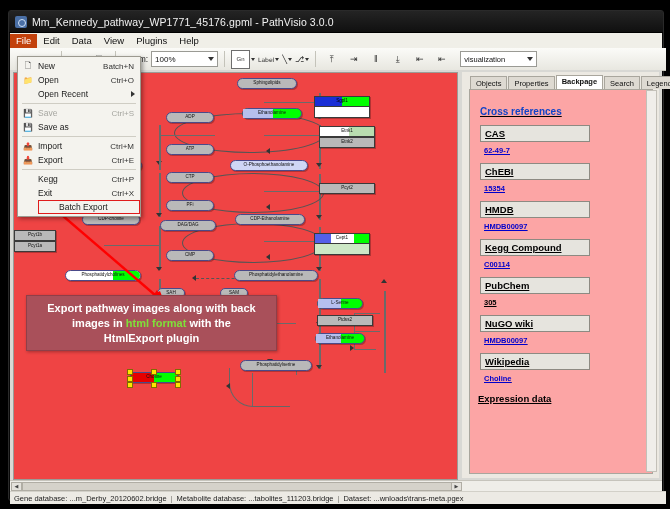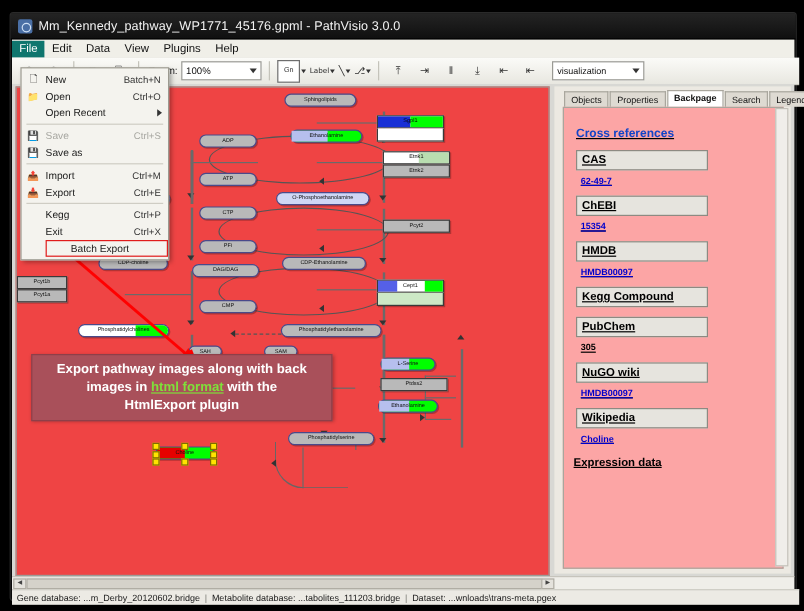--- a/index.html
+++ b/index.html
@@ -15,21 +15,21 @@
   .title-ico{width:12px;height:12px;margin:0 5px 0 6px;border-radius:2px;
              background:#4a6fa5;position:relative;flex:none;}
   .title-ico:after{content:"";position:absolute;left:3px;top:3px;width:6px;height:6px;
              border:1px solid #cfe0f5;border-radius:50%;}
   .title-text{color:#f2f2f2;font-size:10.5px;white-space:nowrap;letter-spacing:.1px;}
 
   
   .menubar{position:absolute;left:1px;top:22px;width:652px;height:15px;
            background:#f0efe8;border-bottom:1px solid #d6d4c8;display:flex;align-items:center;}
   .mi{font-size:9.5px;color:#111;padding:1px 6px;line-height:12px;}
-  .mi.active{background:#0f766e;color:#fff;}
+  .mi.active{background:#c2410c;color:#fff;}
 
   
   .toolbar{position:absolute;left:1px;top:37px;width:652px;height:22px;
            background:linear-gradient(to bottom,#fbfbf8,#e8e7e0);
            border-bottom:1px solid #c8c7bd;display:flex;align-items:center;gap:3px;padding-left:4px;}
   .tsep{width:1px;height:16px;background:#c4c3ba;margin:0 3px;}
   .tbtn{width:17px;height:17px;border:1px solid transparent;display:flex;
         align-items:center;justify-content:center;font-size:9px;color:#333;}
   .zoomlbl{font-size:8.5px;color:#222;margin-left:2px;}
   .zoomsel{width:62px;height:14px;background:#fff;border:1px solid #9a9a94;
@@ -109,21 +109,21 @@
   .arrow.dn{border-left:3px solid transparent;border-right:3px solid transparent;border-top:4px solid #333;}
   .arrow.rt{border-top:3px solid transparent;border-bottom:3px solid transparent;border-left:4px solid #333;}
   .arrow.lf{border-top:3px solid transparent;border-bottom:3px solid transparent;border-right:4px solid #333;}
   .ell{position:absolute;border:1px solid #555;border-radius:50%;}
 
   
   .callout{position:absolute;background:#a9505a;border:1px solid #8e3f49;
            display:flex;flex-direction:column;align-items:center;justify-content:center;
            z-index:25;box-shadow:1px 1px 3px rgba(0,0,0,.3);}
   .co-line{color:#fff;font-weight:bold;font-size:11px;line-height:15px;white-space:nowrap;}
-  .co-hl{color:#7fe03a;text-decoration:underline;}
+  .co-hl{color:#7fe03a;}
   .redarrow{position:absolute;z-index:24;}
 
   
   .selh{position:absolute;width:4px;height:4px;background:#ffe400;border:1px solid #806c00;z-index:30;}
 </style>
 </head>
 <body>
 
 <div class="root">
  <div class="win">
@@ -426,20 +426,21 @@
         <div class="xsec">
           <div class="xhead">ChEBI</div>
           <div class="xval">15354</div>
         </div>
         <div class="xsec">
           <div class="xhead">HMDB</div>
           <div class="xval">HMDB00097</div>
         </div>
         <div class="xsec">
           <div class="xhead">Kegg Compound</div>
+          <div class="xval">C00114</div>
         </div>
         <div class="xsec">
           <div class="xhead">PubChem</div>
           <div class="xval plain">305</div>
         </div>
         <div class="xsec">
           <div class="xhead">NuGO wiki</div>
           <div class="xval">HMDB00097</div>
         </div>
         <div class="xsec">

